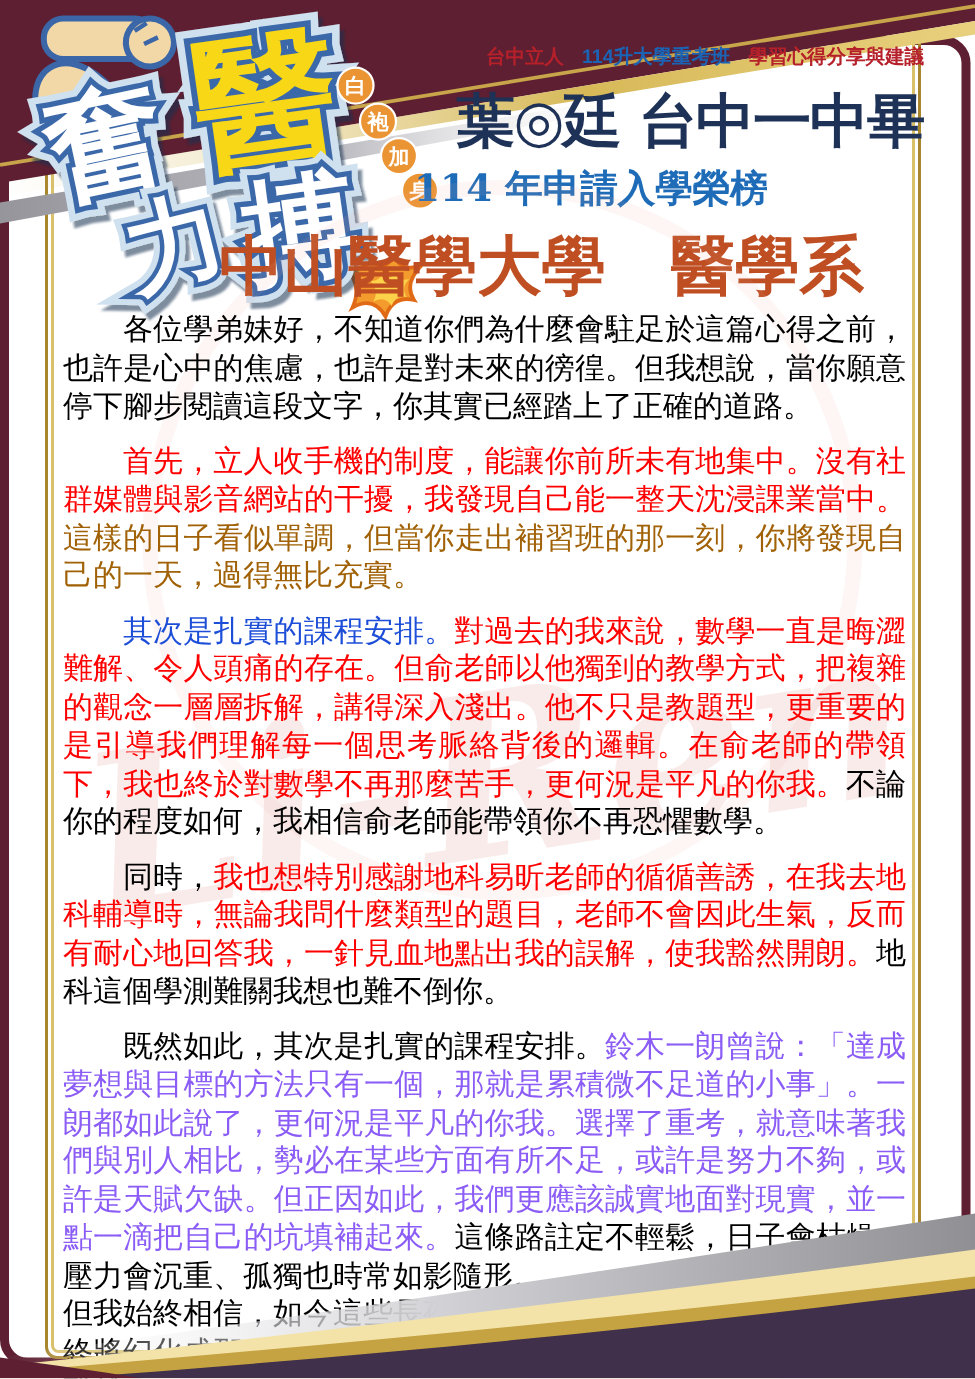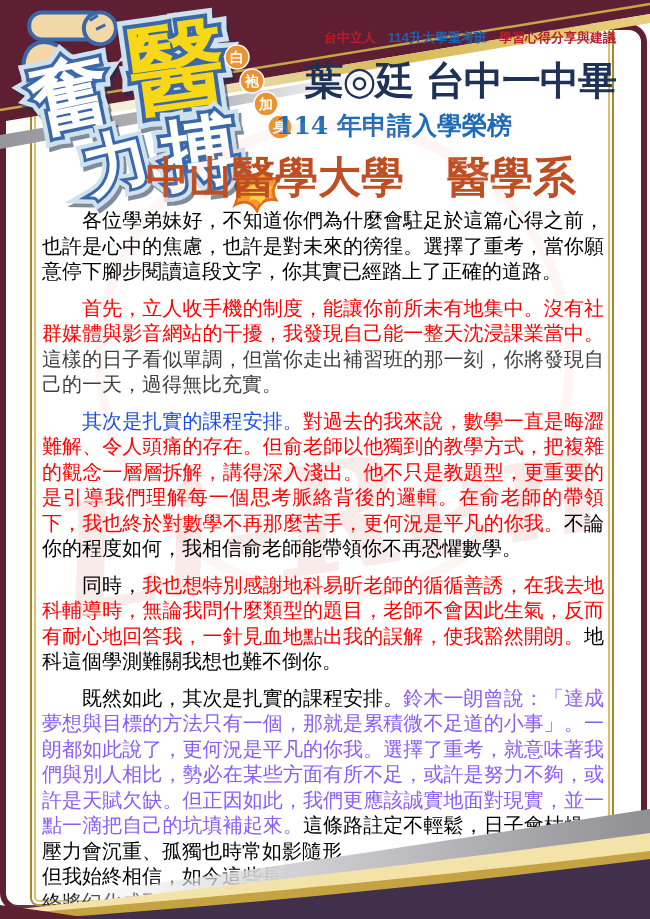--- a/index.html
+++ b/index.html
@@ -131,22 +131,22 @@
   <div class="name-title" style="color:#1d3256">葉◎廷  台中一中畢</div>
 
   <div class="subtitle" style="color:#1e6cb8">114 年申請入學榮榜</div>
 
   <div class="result-heading" style="color:#bf4e22">中山醫學大學　醫學系</div>
 
   <div class="wm-circle"></div>
   <div class="watermark">Li-Ren</div>
 
   <div class="body-paragraphs">
-      <p class="para"><span style="color: rgb(0, 0, 0);">各位學弟妹好，不知道你們為什麼會駐足於這篇心得之前，也許是心中的焦慮，也許是對未來的徬徨。選擇了重考，當你願意停下腳步閱讀這段文字，你其實已經踏上了正確的道路。</span></p>
-      <p class="para"><span style="color: rgb(255, 0, 0);">首先，立人收手機的制度，能讓你前所未有地集中。沒有社群媒體與影音網站的干擾，我發現自己能一整天沈浸課業當中。</span><span style="color: #404040;">這樣的日子看似單調，但當你走出補習班的那一刻，你將發現自己的一天，過得無比充實。</span></p>
+      <p class="para"><span style="color: rgb(0, 0, 0);">各位學弟妹好，不知道你們為什麼會駐足於這篇心得之前，也許是心中的焦慮，也許是對未來的徬徨。但我想說，當你願意停下腳步閱讀這段文字，你其實已經踏上了正確的道路。</span></p>
+      <p class="para"><span style="color: rgb(255, 0, 0);">首先，立人收手機的制度，能讓你前所未有地集中。沒有社群媒體與影音網站的干擾，我發現自己能一整天沈浸課業當中。</span><span style="color: #a16207;">這樣的日子看似單調，但當你走出補習班的那一刻，你將發現自己的一天，過得無比充實。</span></p>
       <p class="para"><span style="color: #1d4ed8;">其次是扎實的課程安排。</span><span style="color: rgb(255, 0, 0);">對過去的我來說，數學一直是晦澀難解、令人頭痛的存在。但俞老師以他獨到的教學方式，把複雜的觀念一層層拆解，講得深入淺出。他不只是教題型，更重要的是引導我們理解每一個思考脈絡背後的邏輯。在俞老師的帶領下，我也終於對數學不再那麼苦手，更何況是平凡的你我。</span><span style="color: rgb(0, 0, 0);">不論你的程度如何，我相信俞老師能帶領你不再恐懼數學。</span></p>
       <p class="para"><span style="color: rgb(0, 0, 0);">同時，</span><span style="color: rgb(255, 0, 0);">我也想特別感謝地科易昕老師的循循善誘，在我去地科輔導時，無論我問什麼類型的題目，老師不會因此生氣，反而有耐心地回答我，一針見血地點出我的誤解，使我豁然開朗。</span><span style="color: rgb(0, 0, 0);">地科這個學測難關我想也難不倒你。</span></p>
       <p class="para"><span style="color: rgb(0, 0, 0);">既然如此，其次是扎實的課程安排。</span><span style="color: #8b5cf6;">鈴木一朗曾說：「達成夢想與目標的方法只有一個，那就是累積微不足道的小事」。一朗都如此說了，更何況是平凡的你我。選擇了重考，就意味著我們與別人相比，勢必在某些方面有所不足，或許是努力不夠，或許是天賦欠缺。但正因如此，我們更應該誠實地面對現實，並一點一滴把自己的坑填補起來。</span><span style="color: rgb(0, 0, 0);">這條路註定不輕鬆，日子會枯燥、壓力會沉重、孤獨也時常如影隨形。
 但我始終相信，如今這些長夜孤燈下的苦悶與寂寞，
 終將幻化成那一日「看遍長安花」的喜悅與
 豁然。</span></p>
     </div>
 
   <svg class="bottom-svg" width="650" height="132" viewBox="0 0 650 132">
     <defs>

